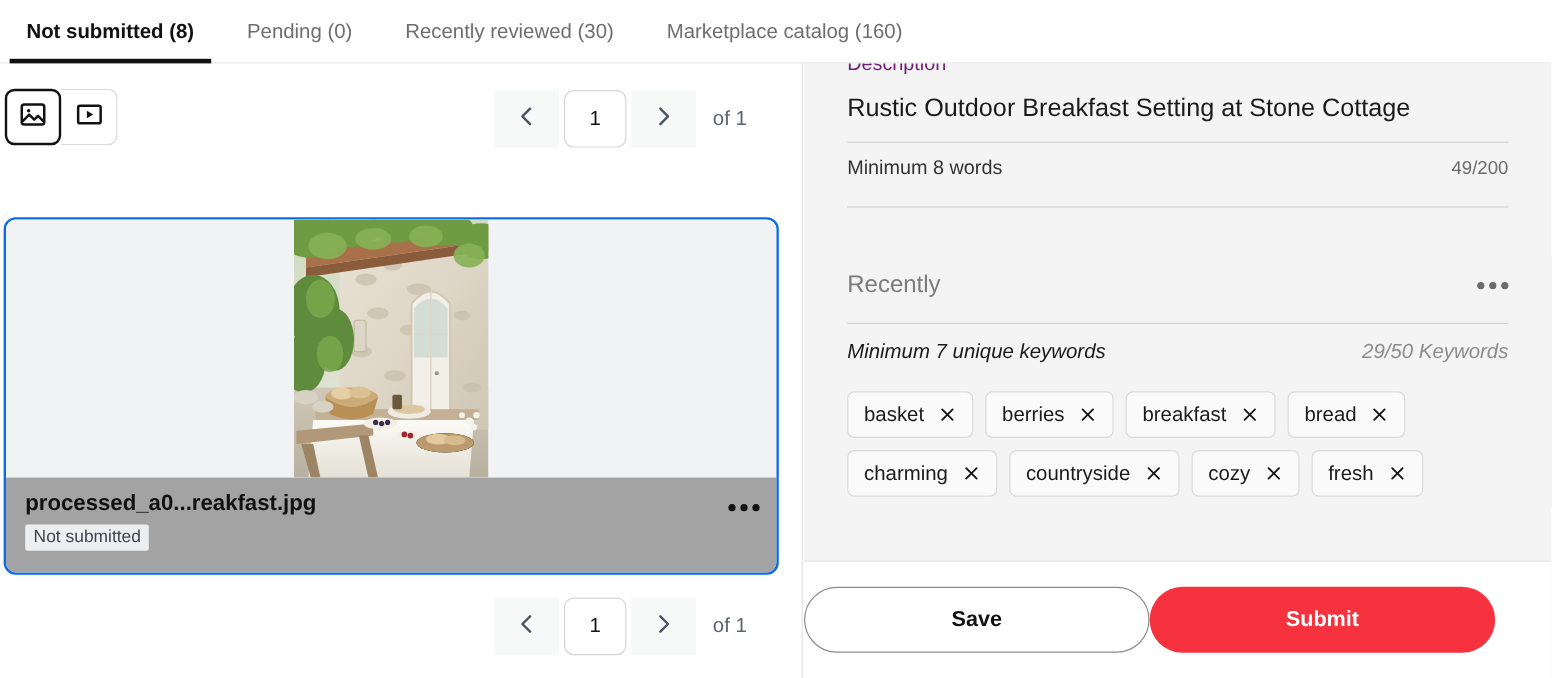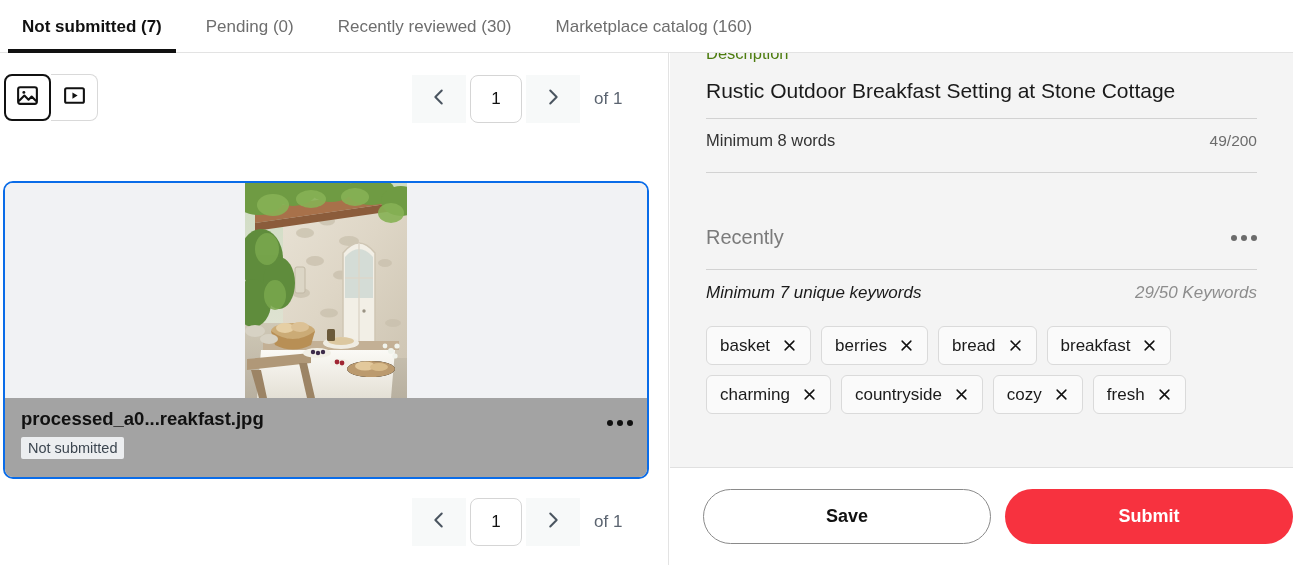--- a/index.html
+++ b/index.html
@@ -131,21 +131,21 @@
     position: absolute; left: 670px; top: 53px;
     width: 623px; height: 512px;
     background: #f4f4f4;
   }
   .rscroll {
     position: absolute; left: 0; top: 0; width: 623px; height: 414px;
     overflow: hidden;
     padding: 0 36px 0 36px;
   }
 
-  .fieldlabel { font-size: 16.5px; color: #4d7c0f; }
+  .fieldlabel { font-size: 16.5px; color: #701a75; }
   .desc-label { margin-top: -9px; }
   .desc-value {
     margin-top: 16px; font-size: 21px; color: #1a1a1a;
     white-space: nowrap;
   }
   .hr { height: 1px; background: #d2d2d2; }
   .desc-hr { margin-top: 15px; }
   .helprow {
     display: flex; justify-content: space-between; align-items: center;
     margin-top: 12px;
@@ -182,40 +182,39 @@
     font-size: 17px; color: #1a1a1a;
     cursor: default;
   }
   .chip .x { cursor: pointer; display: flex; }
 
   
   .actions {
     position: absolute; left: 0; bottom: 0; width: 623px; height: 98px;
     background: #fff;
     border-top: 1px solid #e0e0e0;
-    display: flex; align-items: center; justify-content: flex-end;
-    gap: 14px;
+    display: flex; align-items: center; justify-content: flex-start;
   }
   .btn {
     height: 55px; border-radius: 28px;
     font-size: 18px; font-weight: bold;
     display: flex; align-items: center; justify-content: center;
     cursor: pointer; font-family: "Liberation Sans", sans-serif;
   }
   .btn-save { width: 288px; background: #fff; color: #111; border: 1px solid #8a8a8a; }
   .btn-submit { width: 288px; background: #f7323f; color: #fff; border: none; }
 </style>
 </head>
 <body>
 
 <div id="app">
 
   <div class="tabbar">
     <div class="tabs" id="tabs">
-        <div class="tab active">Not submitted (7)</div>
+        <div class="tab active">Not submitted (8)</div>
         <div class="tab">Pending (0)</div>
         <div class="tab">Recently reviewed (30)</div>
         <div class="tab">Marketplace catalog (160)</div>
       </div>
   </div>
 
   <div class="left">
 
     <div class="toolbar">
 
@@ -454,29 +453,29 @@
           </span>
           <span class="chip">
             <span>berries</span>
             <span class="x">
               <svg width="15" height="15" viewBox="0 0 24 24" fill="none" stroke="#111" stroke-width="2.4" stroke-linecap="round">
                 <path d="M5 5l14 14M19 5L5 19"></path>
               </svg>
             </span>
           </span>
           <span class="chip">
+            <span>breakfast</span>
+            <span class="x">
+              <svg width="15" height="15" viewBox="0 0 24 24" fill="none" stroke="#111" stroke-width="2.4" stroke-linecap="round">
+                <path d="M5 5l14 14M19 5L5 19"></path>
+              </svg>
+            </span>
+          </span>
+          <span class="chip">
             <span>bread</span>
-            <span class="x">
-              <svg width="15" height="15" viewBox="0 0 24 24" fill="none" stroke="#111" stroke-width="2.4" stroke-linecap="round">
-                <path d="M5 5l14 14M19 5L5 19"></path>
-              </svg>
-            </span>
-          </span>
-          <span class="chip">
-            <span>breakfast</span>
             <span class="x">
               <svg width="15" height="15" viewBox="0 0 24 24" fill="none" stroke="#111" stroke-width="2.4" stroke-linecap="round">
                 <path d="M5 5l14 14M19 5L5 19"></path>
               </svg>
             </span>
           </span>
           <span class="chip">
             <span>charming</span>
             <span class="x">
               <svg width="15" height="15" viewBox="0 0 24 24" fill="none" stroke="#111" stroke-width="2.4" stroke-linecap="round">

